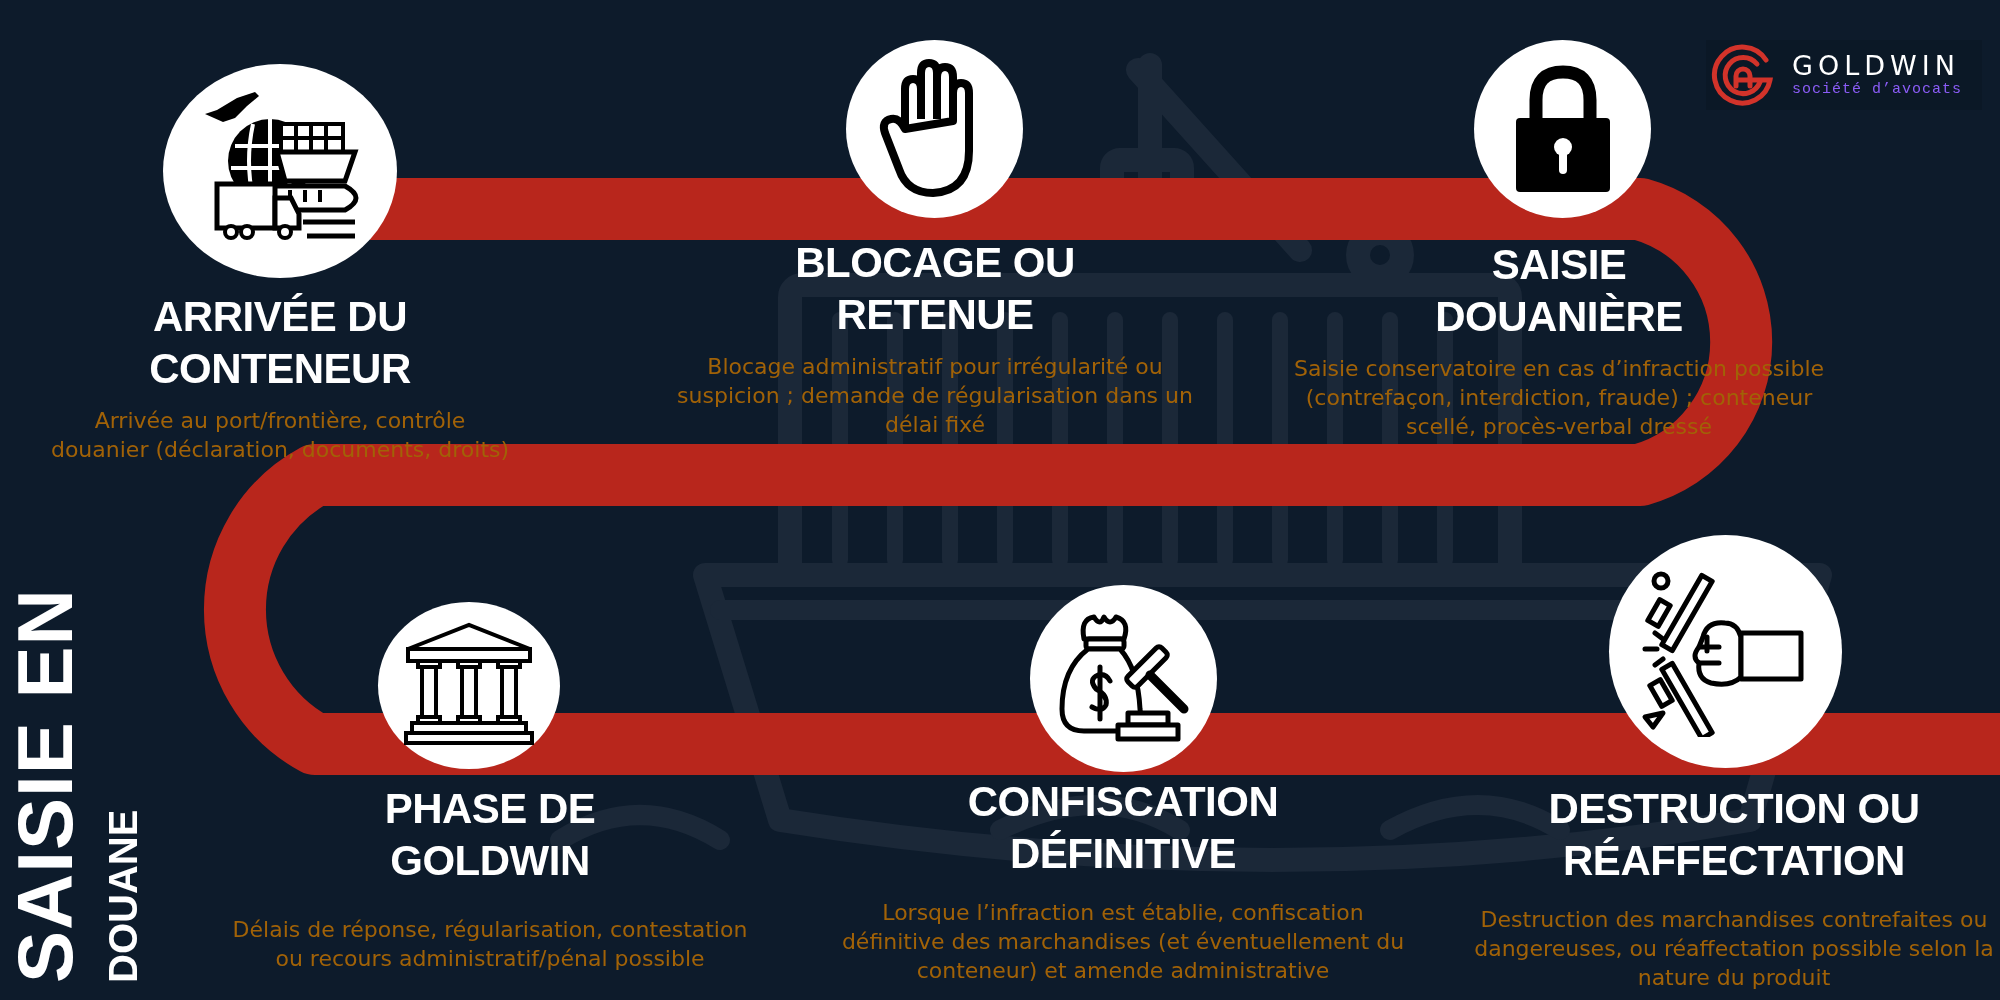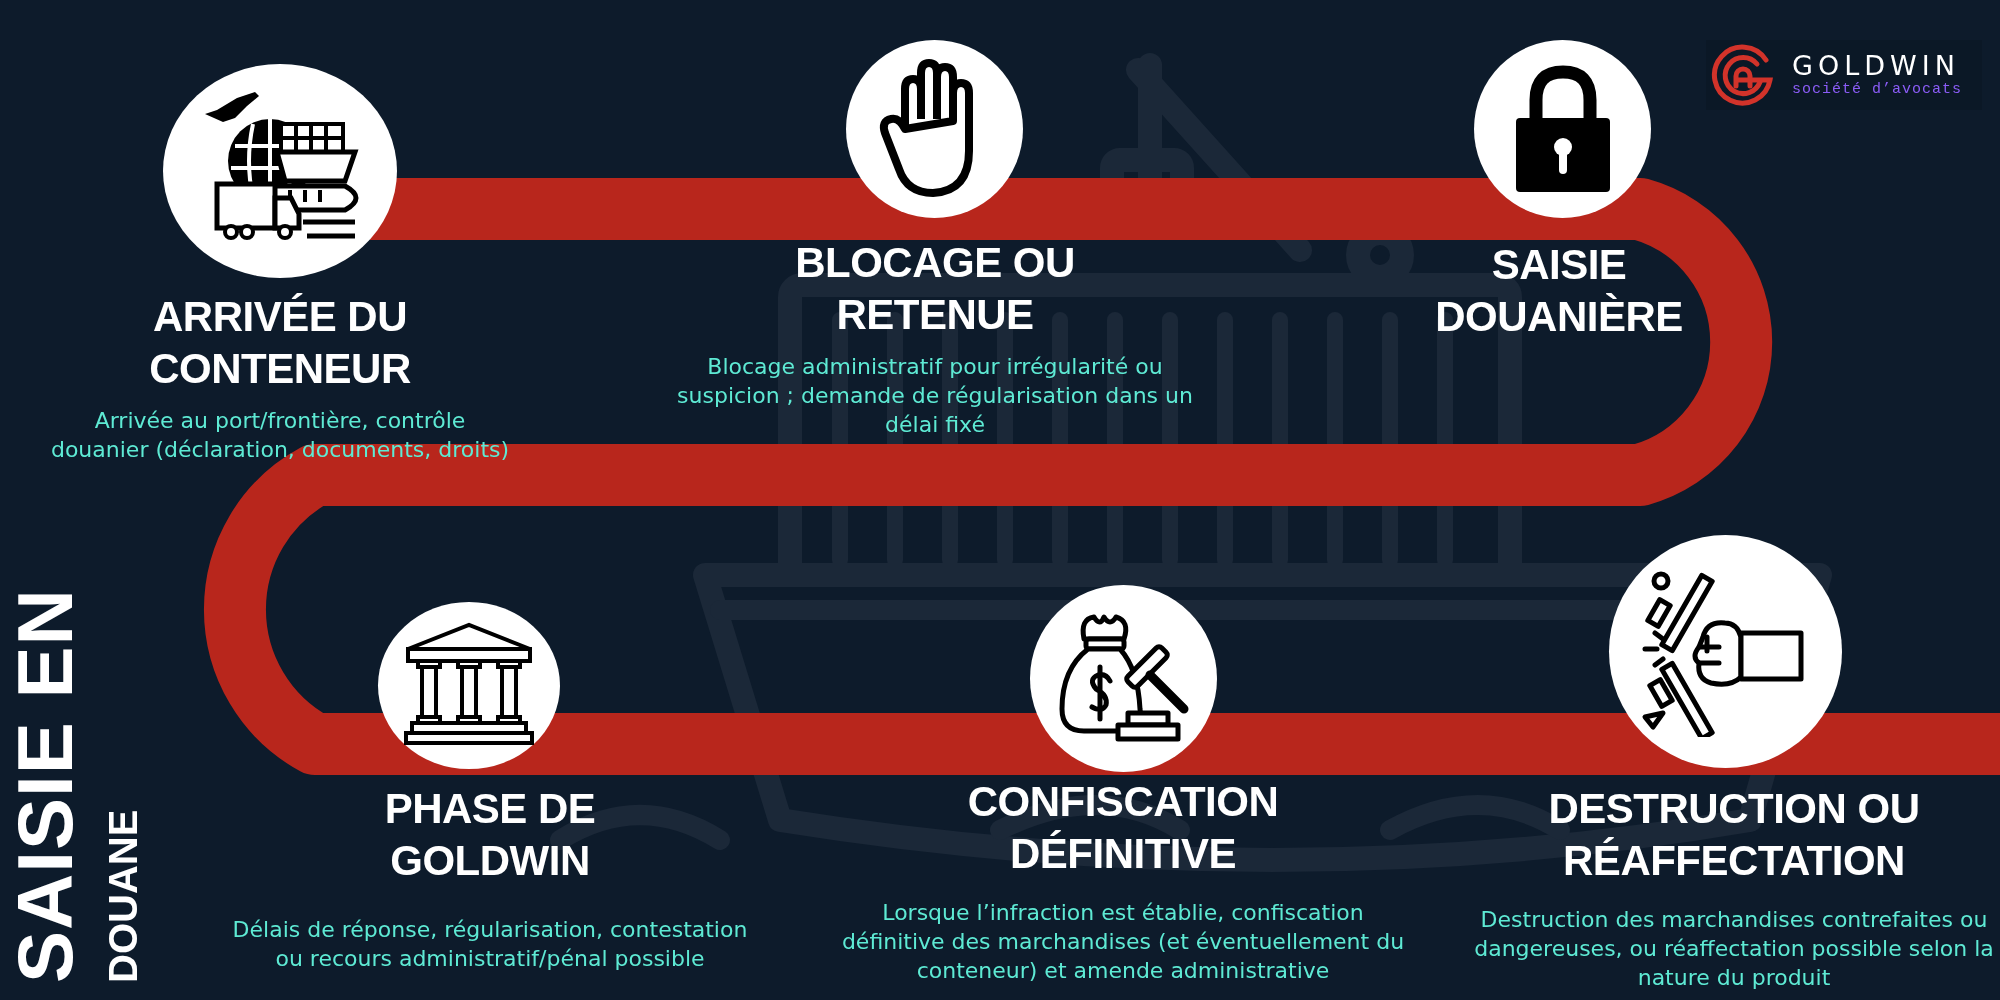--- a/index.html
+++ b/index.html
@@ -2,21 +2,21 @@
 <html><head>
 <meta charset="utf-8">
 <style>
   html, body { margin: 0; padding: 0; }
   body { width: 2000px; height: 1000px; overflow: hidden; background: #0d1b2b; position: relative; font-family: "DejaVu Sans", sans-serif; color: #fff; }
   .bg-art { position: absolute; left: 0; top: 0; width: 2000px; height: 1000px; }
   .circle { position: absolute; border-radius: 50%; background: #fff; display: flex; align-items: center; justify-content: center; }
   .circle svg { display: block; }
   .step { position: absolute; text-align: center; }
   .step-title { font-family: "Liberation Sans", sans-serif; font-weight: 700; font-size: 42px; line-height: 52px; letter-spacing: -0.5px; color: #fff; margin: 11px; }
-  .step-desc { font-family: "DejaVu Sans", sans-serif; font-size: 22px; line-height: 29px; color: #5eead4; margin-top: 4px; }
+  .step-desc { font-family: "DejaVu Sans", sans-serif; font-size: 22px; line-height: 29px; color: #a16207; margin-top: 4px; }
   .vtitle { position: absolute; left: 0; bottom: 0; width: 160px; height: 420px; }
   .vtitle .big { position: absolute; transform: rotate(-90deg); transform-origin: left top; left: 6px; top: 403px; font-family: "Liberation Sans", sans-serif; font-weight: 700; font-size: 78px; line-height: 78px; white-space: nowrap; letter-spacing: 1px; }
   .vtitle .small { position: absolute; transform: rotate(-90deg); transform-origin: left top; left: 102px; top: 403px; font-family: "Liberation Sans", sans-serif; font-weight: 700; font-size: 40px; line-height: 42px; white-space: nowrap; }
   .logo { position: absolute; left: 1706px; top: 40px; width: 276px; height: 70px; background: rgba(12,24,38,0.85); display: flex; align-items: center; }
   .logo-text { margin-left: 16px; }
   .logo-name { font-family: "DejaVu Sans", sans-serif; font-size: 27px; letter-spacing: 5px; color: #fff; line-height: 30px; }
   .logo-sub { font-family: Liberation Mono, monospace; font-size: 15px; letter-spacing: 1px; color: #8b5cf6; line-height: 18px; }
 </style>
 </head>
 <body>
@@ -128,20 +128,21 @@
   <div class="step-desc" style="padding:0 8px;">Arrivée au port/frontière, contrôle douanier (déclaration, documents, droits)</div>
 </div>
 
 <div class="step" style="left:660px; top:226px; width:550px;">
   <div class="step-title"><span>BLOCAGE OU</span><br><span>RETENUE</span></div>
   <div class="step-desc" style="margin-top:2px;">Blocage administratif pour irrégularité ou suspicion ; demande de régularisation dans un délai fixé</div>
 </div>
 
 <div class="step" style="left:1276px; top:228px; width:566px;">
   <div class="step-title"><span>SAISIE</span><br><span>DOUANIÈRE</span></div>
+  <div class="step-desc" style="margin-top:6px;">Saisie conservatoire en cas d’infraction possible (contrefaçon, interdiction, fraude) ; conteneur scellé, procès-verbal dressé</div>
 </div>
 
 <div class="step" style="left:210px; top:772px; width:560px;">
   <div class="step-title"><span>PHASE DE</span><br><span>GOLDWIN</span></div>
   <div class="step-desc" style="margin-top:28px; padding:0 6px;">Délais de réponse, régularisation, contestation ou recours administratif/pénal possible</div>
 </div>
 
 <div class="step" style="left:840px; top:765px; width:566px;">
   <div class="step-title"><span>CONFISCATION</span><br><span>DÉFINITIVE</span></div>
   <div class="step-desc" style="margin-top:18px;">Lorsque l’infraction est établie, confiscation définitive des marchandises (et éventuellement du conteneur) et amende administrative</div>

